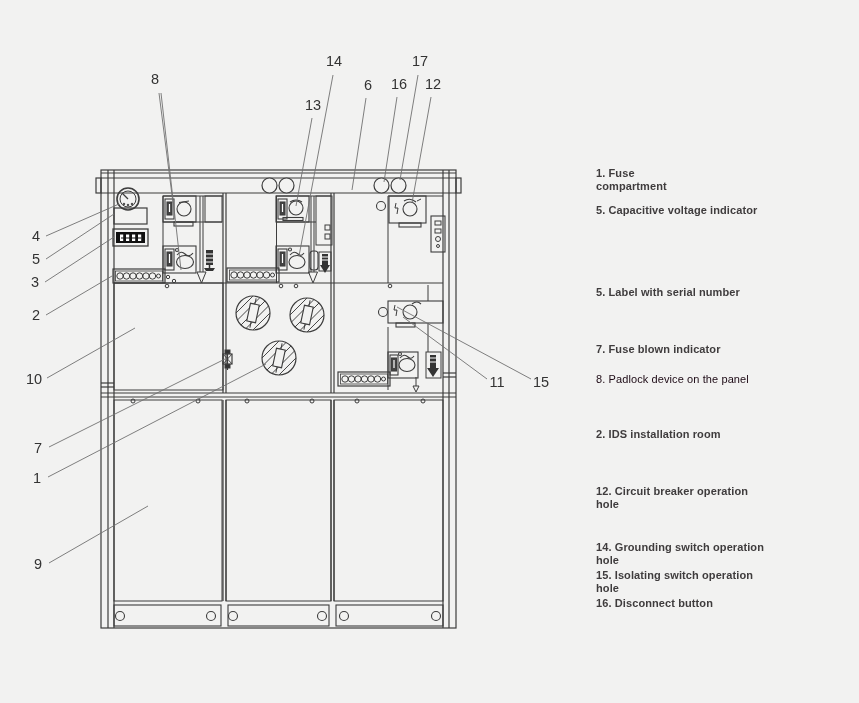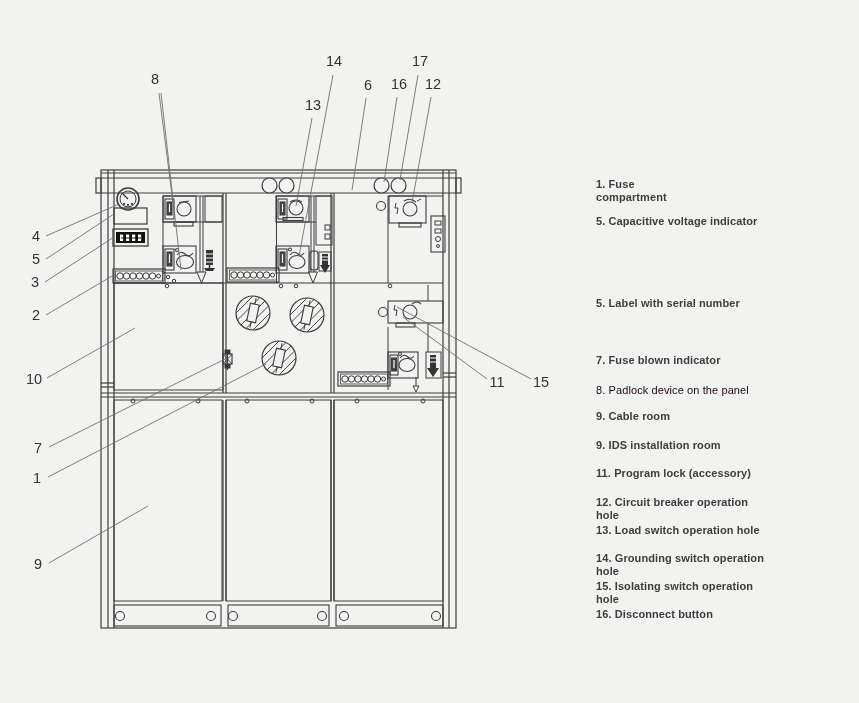--- a/index.html
+++ b/index.html
@@ -4,21 +4,21 @@
 <style>
   html,body{margin:0;padding:0;}
   body{
     width:859px;height:703px;position:relative;overflow:hidden;
     background:#f2f2f1;
     font-family:"Liberation Sans", sans-serif;
   }
   #stage{position:absolute;left:0;top:0;width:859px;height:703px;}
   svg{position:absolute;left:0;top:0;}
   .legend{
-    position:absolute;left:596px;top:11px;width:258px;height:566px;
+    position:absolute;left:596px;top:0;width:258px;height:566px;
   }
   .legend-item{
     position:absolute;left:0;width:250px;
     font-size:11px;font-weight:700;line-height:12.5px;
     color:#3f3c3d;white-space:pre-line;letter-spacing:.1px;
   }
   .legend-item.highlight{
     color:#1d0a15;font-weight:400;
   }
   .callout-num{
@@ -403,26 +403,23 @@
   </g>
 </svg>
 
 <div class="legend">
   <div class="legend-item" style="top:167px">1. Fuse
 compartment</div>
   <div class="legend-item" style="top:204px">5. Capacitive voltage indicator</div>
   <div class="legend-item" style="top:286px">5. Label with serial number</div>
   <div class="legend-item" style="top:343px">7. Fuse blown indicator</div>
   <div class="legend-item highlight" style="top:373px">8. Padlock device on the panel</div>
-  <div class="legend-item" style="top:399px">9. Cable room</div>
-  <div class="legend-item" style="top:428px">9. IDS installation room</div>
-  <div class="legend-item" style="top:456px">11. Program lock (accessory)</div>
+  <div class="legend-item" style="top:428px">2. IDS installation room</div>
   <div class="legend-item" style="top:485px">12. Circuit breaker operation
 hole</div>
-  <div class="legend-item" style="top:513px">13. Load switch operation hole</div>
   <div class="legend-item" style="top:541px">14. Grounding switch operation
 hole</div>
   <div class="legend-item" style="top:569px">15. Isolating switch operation
 hole</div>
   <div class="legend-item" style="top:597px">16. Disconnect button</div>
 </div>
 
 </div>
 
 </body></html>

